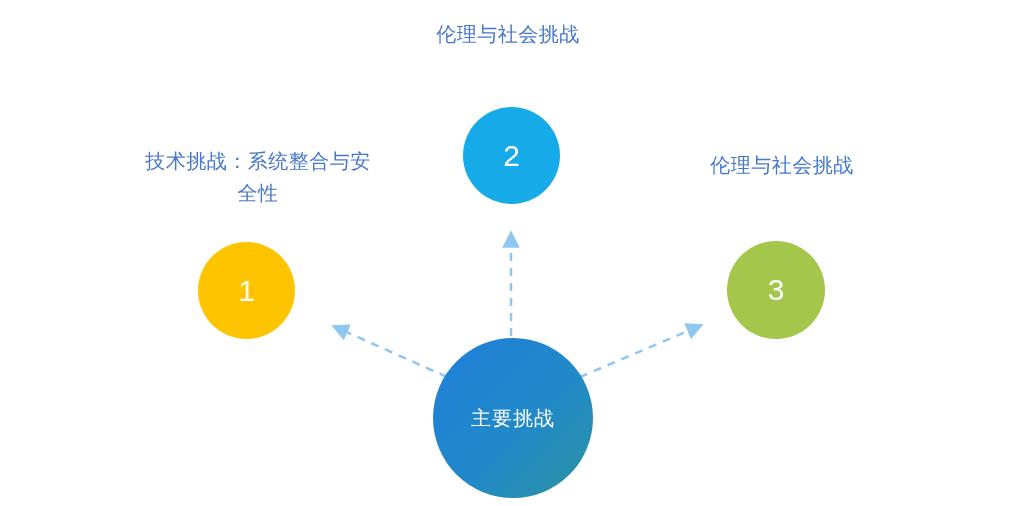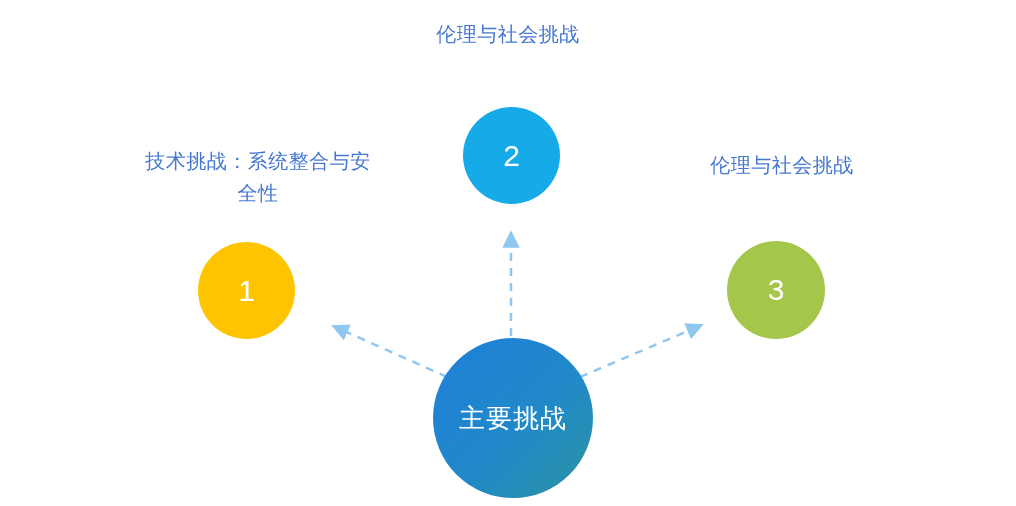--- a/index.html
+++ b/index.html
@@ -35,21 +35,21 @@
   .node-number { font-size: 30px; }
   .center-circle {
     position: absolute;
     left: 433px; top: 338px;
     width: 160px; height: 160px;
     border-radius: 50%;
     display: flex;
     align-items: center;
     justify-content: center;
     color: #ffffff;
-    font-size: 26px;
+    font-size: 20px;
     letter-spacing: 1px;
   }
   .connector-layer {
     position: absolute;
     left: 0; top: 0;
     width: 1016px; height: 506px;
     pointer-events: none;
   }
 </style>
 </head>

